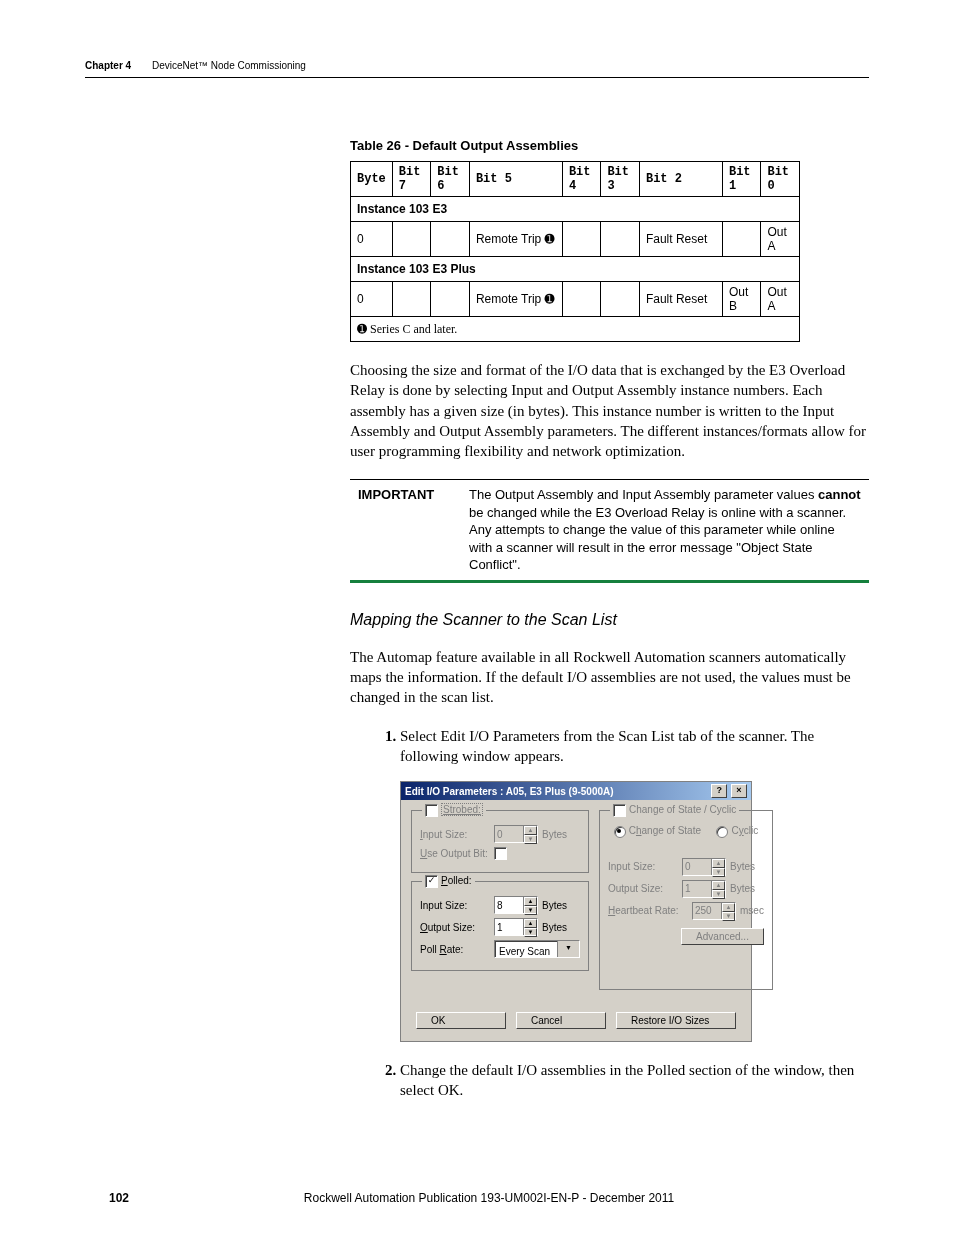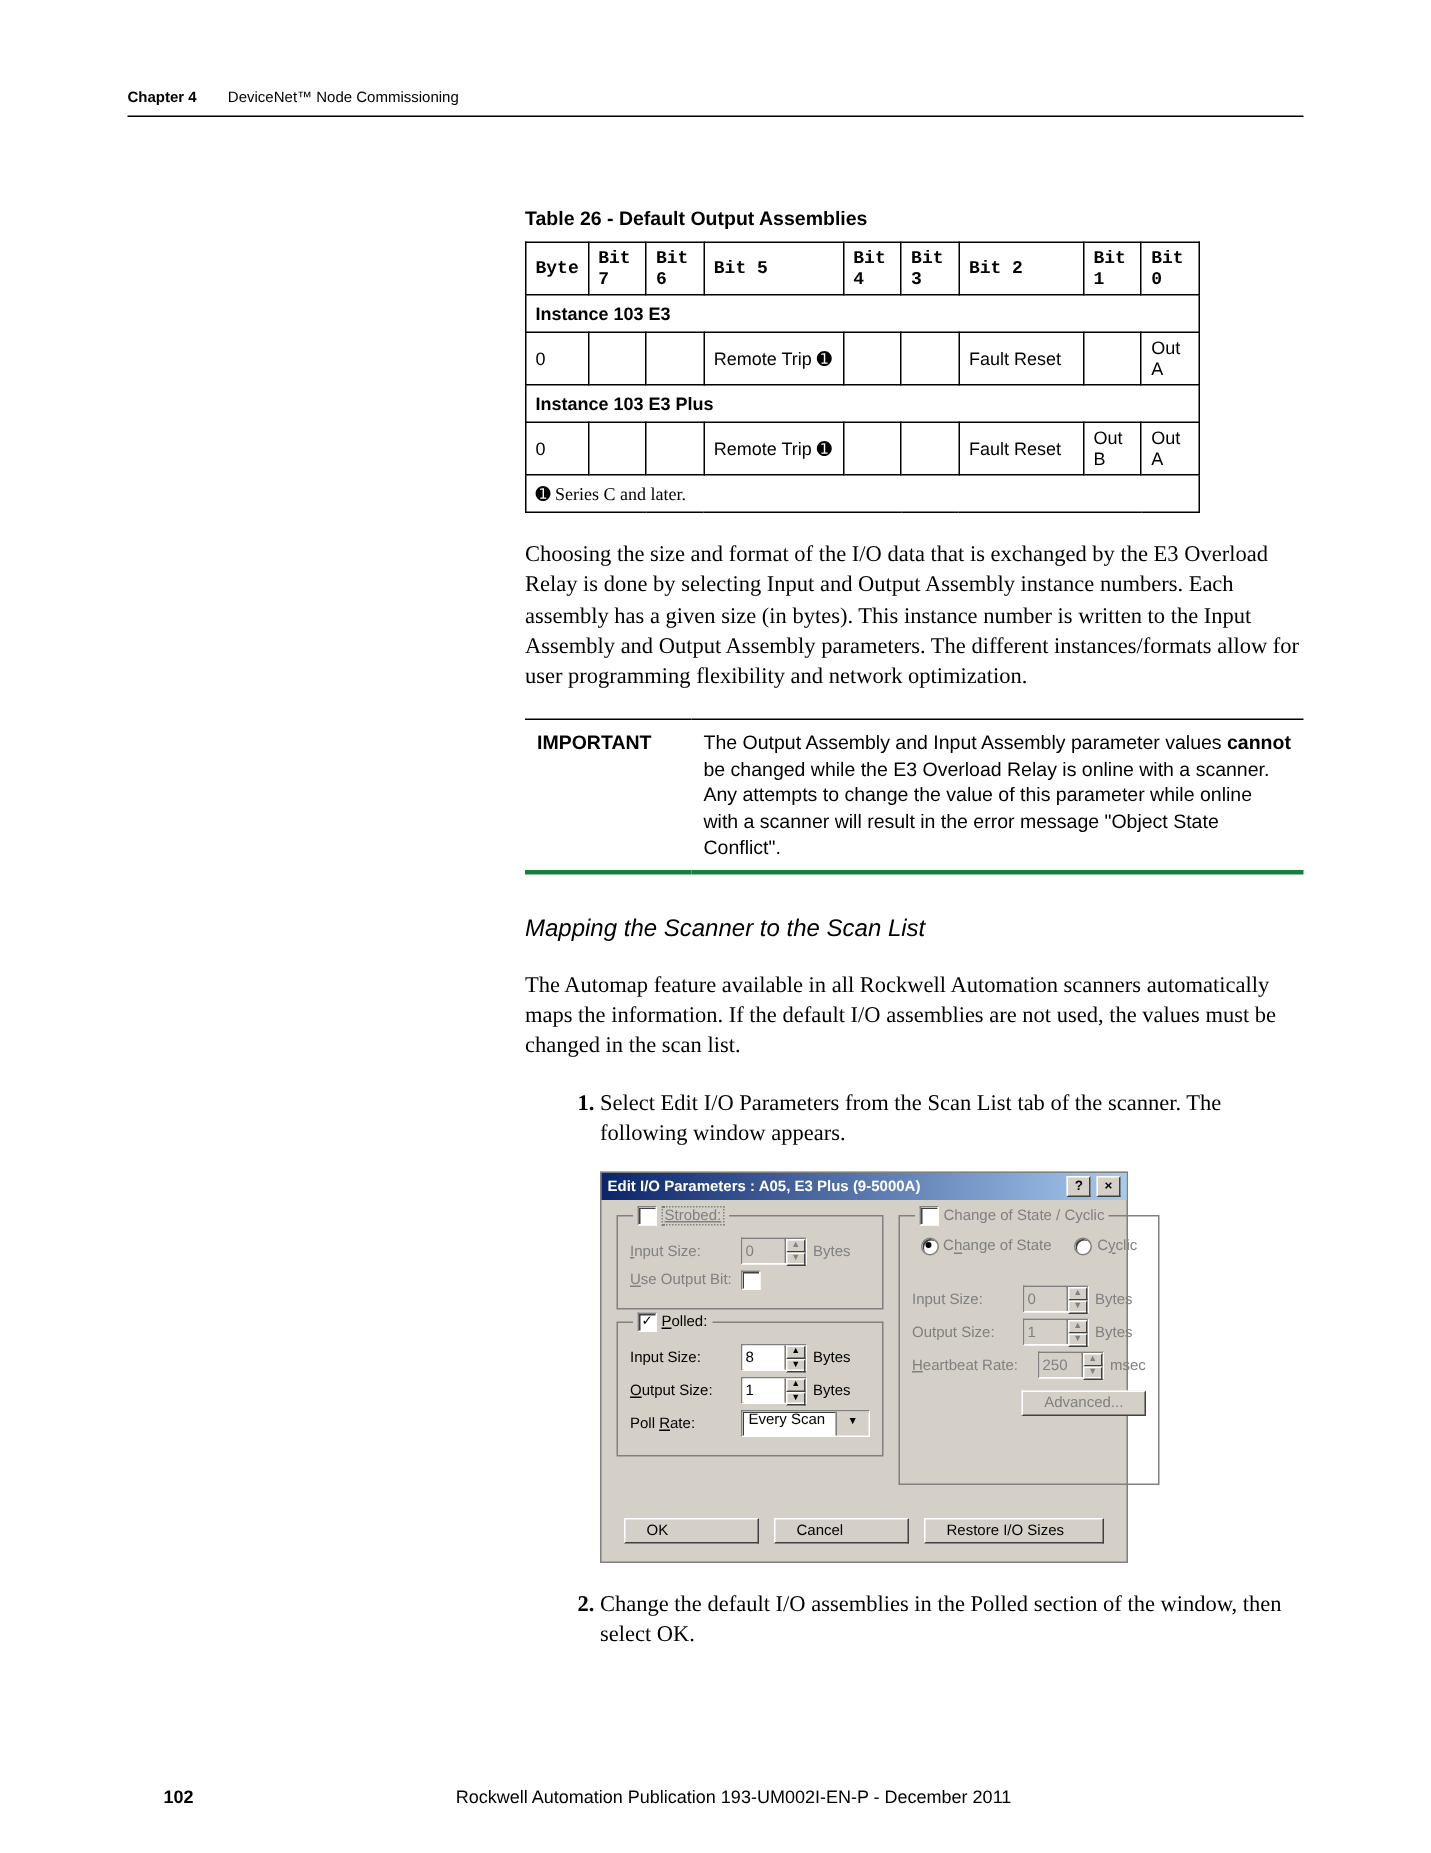--- a/index.html
+++ b/index.html
@@ -197,21 +197,21 @@
     width:13px; background:#d4d0c8; border-left:1px solid #808080;
     display:flex; flex-direction:column;
   }
   .spin .arrows span { flex:1; font-size:6px; text-align:center; line-height:7px; border:1px solid #fff; border-right-color:#404040; border-bottom-color:#404040;}
   .dis { color: #808080; }
   .dis .spin input { background:#d4d0c8; color:#808080;}
   .sel-box {
     border:1px solid #808080;
     border-right-color:#fff; border-bottom-color:#fff;
     box-shadow: inset 1px 1px 0 #404040;
-    background:#fff; height:16px; display:inline-flex; align-items:flex-start;
+    background:#fff; height:16px; display:inline-flex; align-items:flex-end;
   }
   .sel-box span { padding:0 4px; width:54px; font-size:10px;}
   .sel-box .arr { width:13px; height:100%; background:#d4d0c8; border-left:1px solid #808080; text-align:center; font-size:7px; line-height:14px;}
   .btn {
     display:inline-block;
     background:#d4d0c8;
     border:1px solid #fff;
     border-right-color:#404040;
     border-bottom-color:#404040;
     padding:2px 14px;

